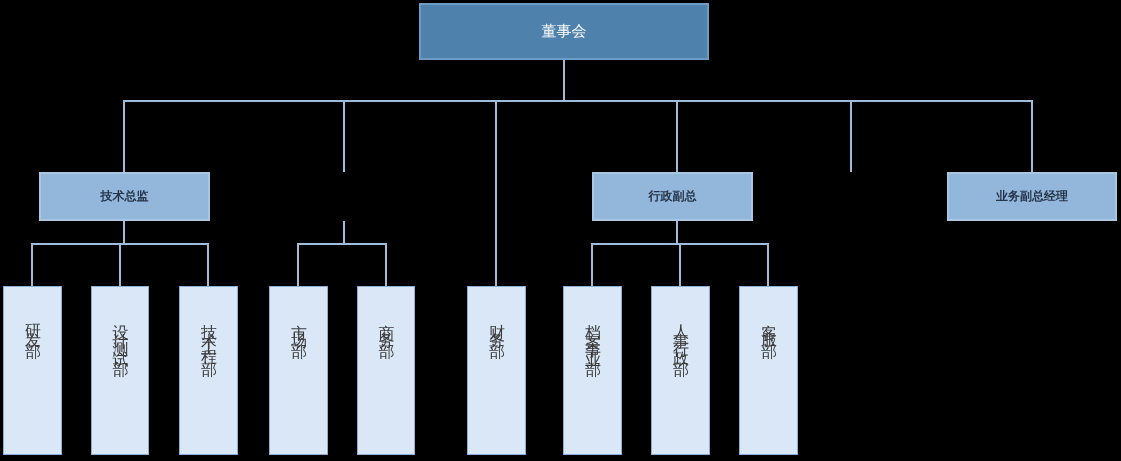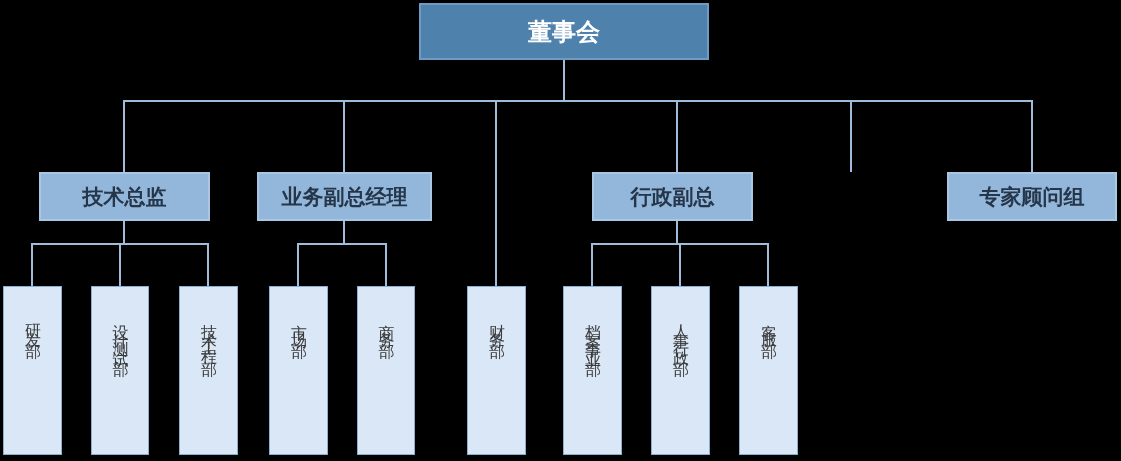--- a/index.html
+++ b/index.html
@@ -30,27 +30,27 @@
     position:absolute;
     box-sizing:border-box;
     display:flex;
     align-items:center;
     justify-content:center;
   }
   .node.root{
     background:var(--root_fill);
     border:2px solid var(--root_border);
     color:var(--root_text);
-    font-size:24px;font-weight:bold;
+    font-size:15px;font-weight:normal;
   }
   .node.mid{
     background:var(--mid_fill);
     border:2px solid var(--mid_border);
     color:var(--mid_text);
-    font-size:21px;font-weight:bold;justify-content:center;
+    font-size:12px;font-weight:bold;justify-content:center;
   }
   .node.leaf{
     background:var(--leaf_fill);
     border:1.5px solid var(--leaf_border);
     color:var(--leaf_text);
     font-size:16px;font-weight:normal;
     align-items:flex-start;
     padding-top:24px;
   }
   .node.leaf span{
@@ -91,28 +91,25 @@
   <div class="line v" style="left:679px;top:243px;height:43px"></div>
   <div class="line v" style="left:767px;top:243px;height:43px"></div>
 
   <div class="node root" style="left:419px;top:3px;width:290px;height:57px">
     <span>董事会</span>
   </div>
 
   <div class="node mid" style="left:39px;top:172px;width:171px;height:49px">
     <span>技术总监</span>
   </div>
-  <div class="node mid" style="left:257px;top:172px;width:175px;height:49px">
-    <span>业务副总经理</span>
-  </div>
   <div class="node mid" style="left:592px;top:172px;width:161px;height:49px">
     <span>行政副总</span>
   </div>
   <div class="node mid" style="left:947px;top:172px;width:170px;height:49px">
-    <span>专家顾问组</span>
+    <span>业务副总经理</span>
   </div>
 
   <div class="node leaf" style="left:3px;top:286px;width:59px;height:169px">
     <span>研发部</span>
   </div>
   <div class="node leaf" style="left:91px;top:286px;width:58px;height:169px">
     <span>设计测试部</span>
   </div>
   <div class="node leaf" style="left:179px;top:286px;width:59px;height:169px">
     <span>技术工程部</span>

